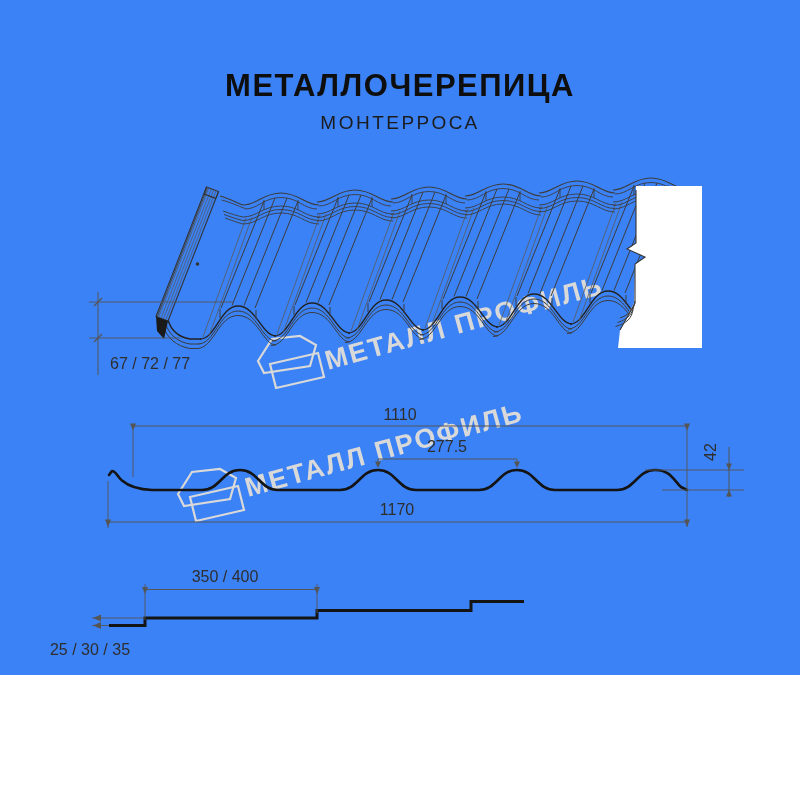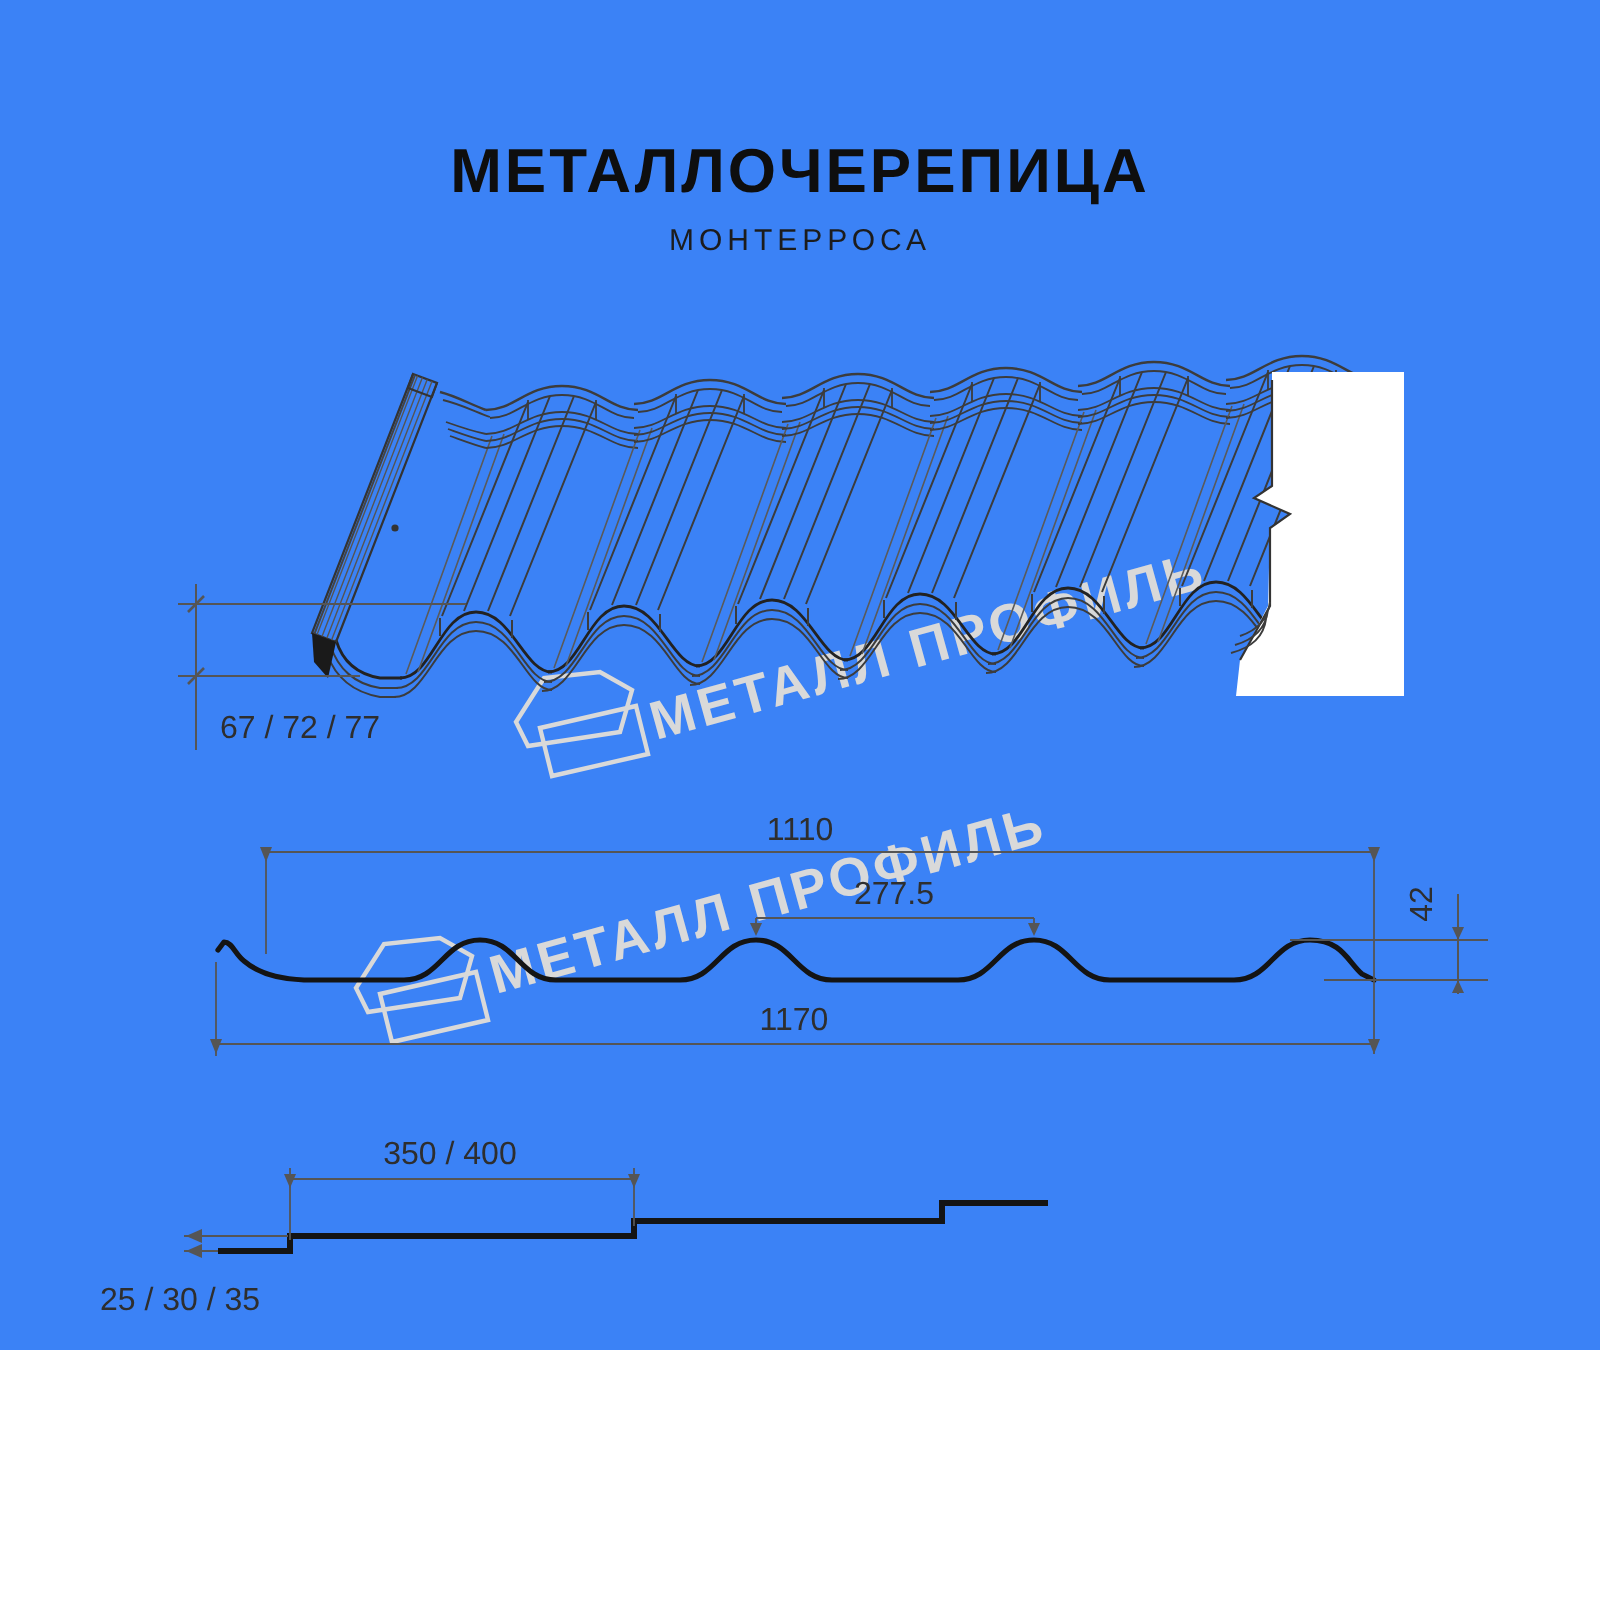--- a/index.html
+++ b/index.html
@@ -1,21 +1,21 @@
 <!DOCTYPE html>
 <html><head>
 <meta charset="utf-8">
 <style>
   html,body{margin:0;padding:0;background:#ffffff;}
   .page{position:relative;width:800px;height:675px;background:#3b82f6;overflow:hidden;
         font-family:"Liberation Sans", sans-serif;}
   .page-title{position:absolute;top:68px;left:0;width:800px;text-align:center;
         font-size:31px;font-weight:700;letter-spacing:1.5px;color:#0e0e0e;}
   .page-subtitle{position:absolute;top:112px;left:0;width:800px;text-align:center;
-        font-size:15px;font-weight:400;letter-spacing:2.5px;color:#1c1c1c;}
+        font-size:19px;font-weight:400;letter-spacing:2.5px;color:#1c1c1c;}
   svg{position:absolute;left:0;top:0;}
   svg text{font-family:"Liberation Sans", sans-serif;fill:#2e2e2e;}
   .dim-text{font-size:16px;}
   .wm-text{font-size:27px;font-weight:600;fill:#d9d9d9;letter-spacing:2px;}
 </style>
 </head>
 <body>
 
 <div class="page">
 

